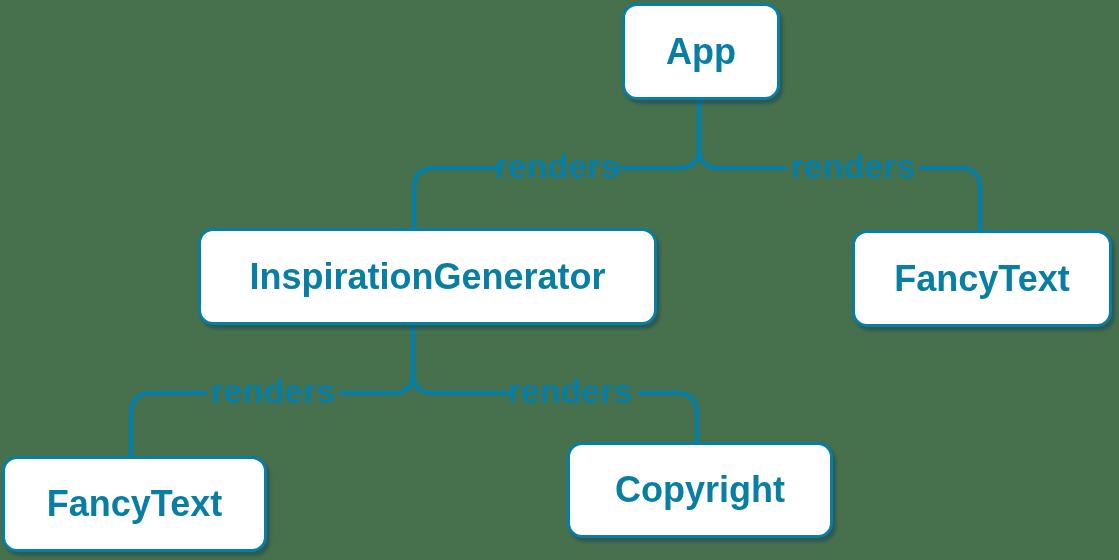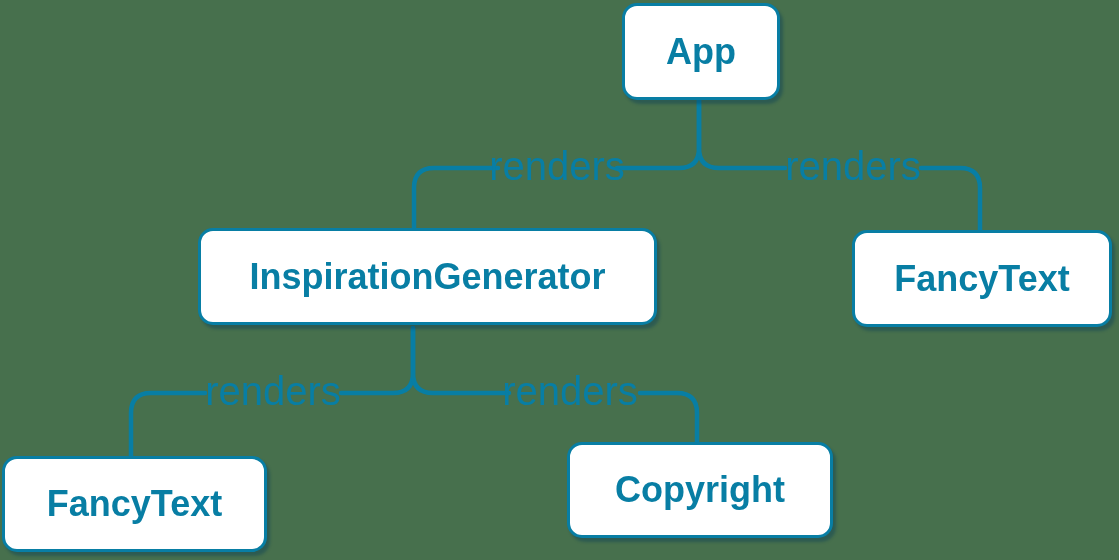--- a/index.html
+++ b/index.html
@@ -53,22 +53,22 @@
   }
   .node-app               { left: 622px; top: 3px;   width: 158px; height: 97px; }
   .node-inspiration-gen   { left: 198px; top: 228px; width: 459px; height: 97px; }
   .node-fancy-text-top    { left: 852px; top: 230px; width: 260px; height: 97px; }
   .node-fancy-text-bottom { left: 2px;   top: 456px; width: 265px; height: 96px; }
   .node-copyright         { left: 567px; top: 442px; width: 266px; height: 96px; }
   .edge-label {
     position: absolute;
     transform: translate(-50%, -50%);
     color: var(--accent);
-    font-size: 40px;
-    font-weight: 400;
+    font-size: 34px;
+    font-weight: 700;
     white-space: nowrap;
     line-height: 1;
   }
   .edge-label-1 { left: 557px; top: 166px; }
   .edge-label-2 { left: 853px; top: 166px; }
   .edge-label-3 { left: 273px; top: 391px; }
   .edge-label-4 { left: 570px; top: 391px; }
 </style>
 </head>
 <body>

